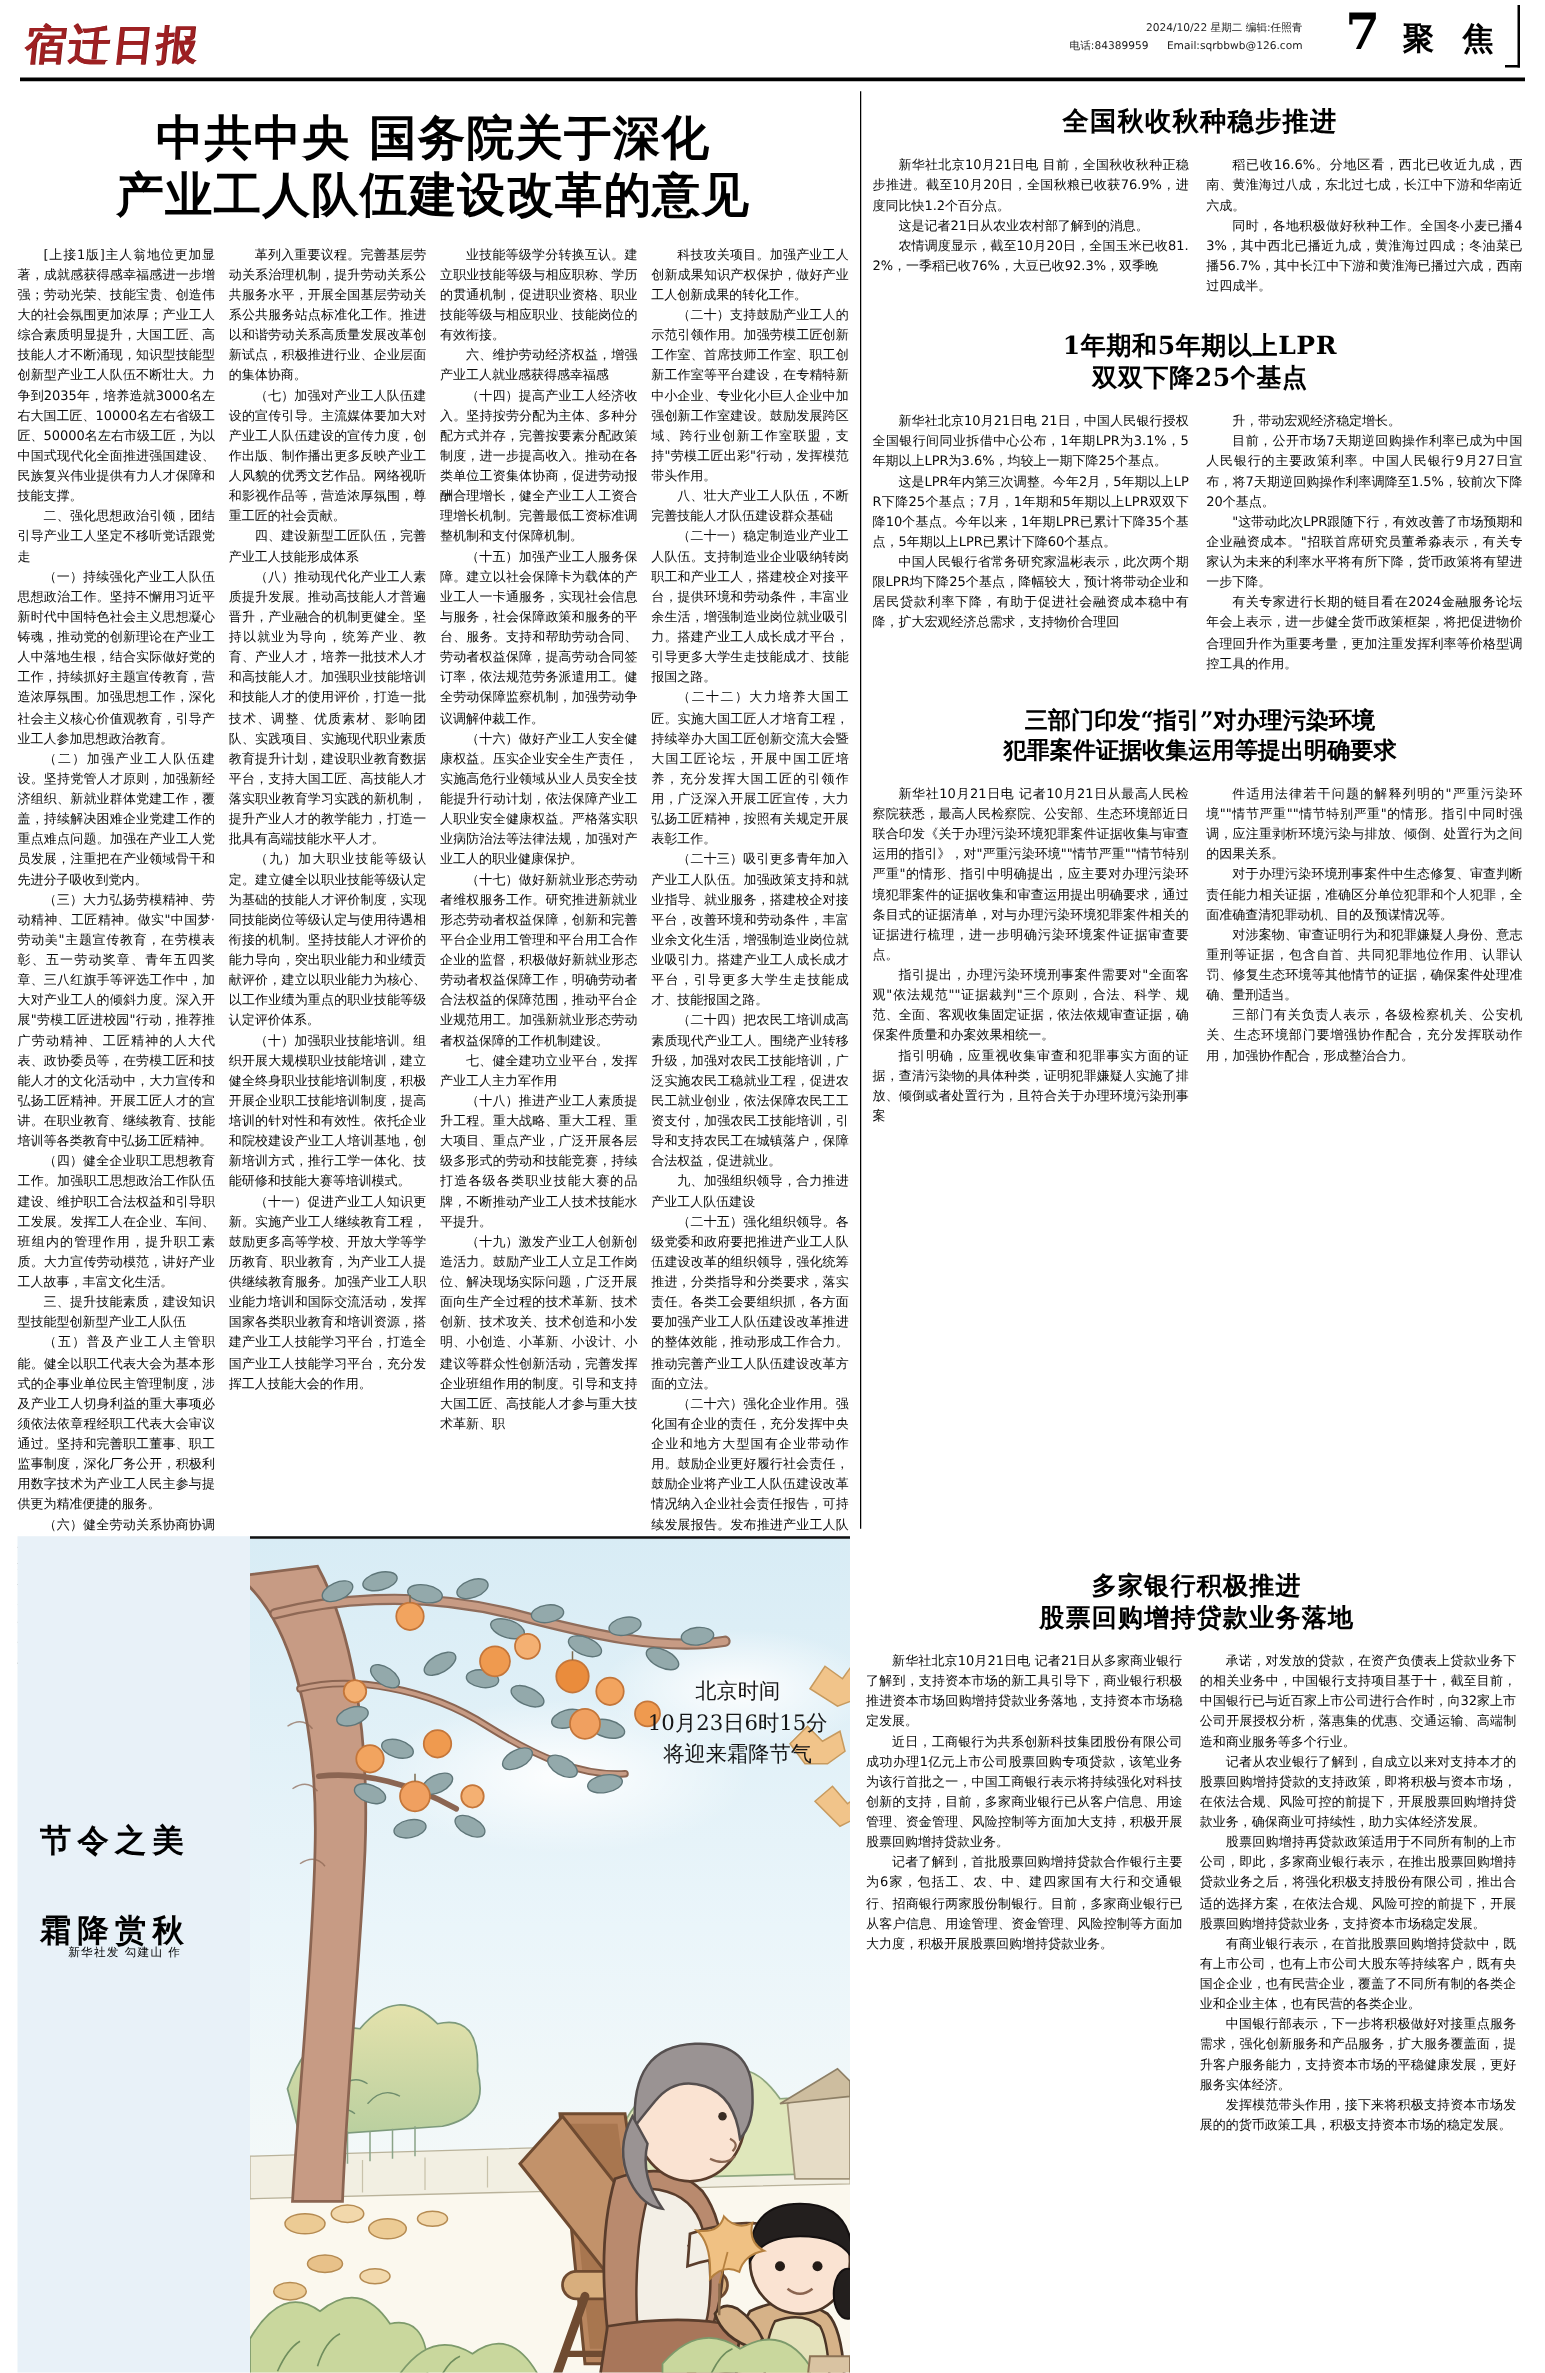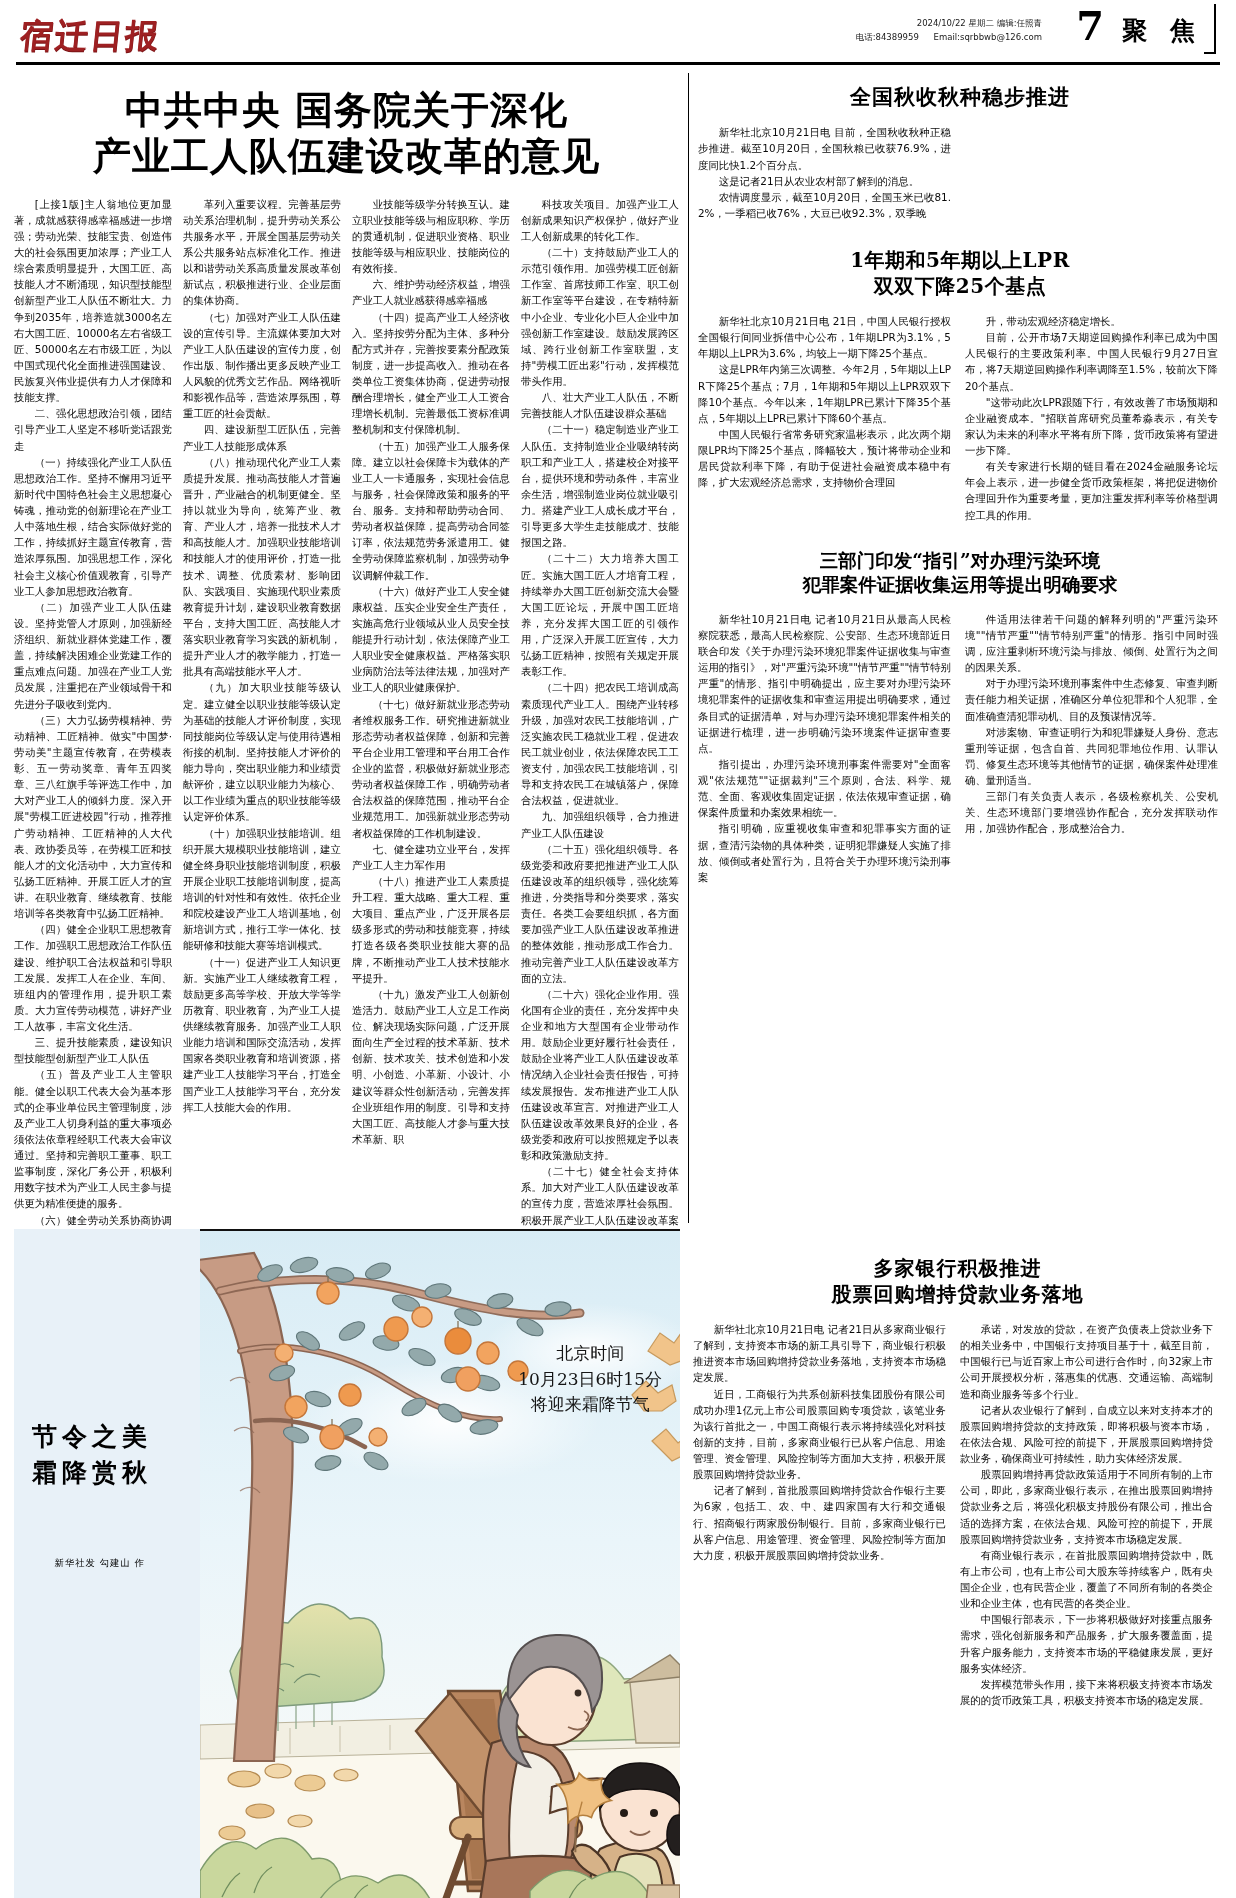--- a/index.html
+++ b/index.html
@@ -88,21 +88,21 @@
   .bottom{
     position:relative;margin-top:6px;height:690px;
     display:flex;
   }
   .illo-wrap{width:666px;position:relative;background:#e8f1f8;}
   .illo-title{
     position:absolute;left:18px;top:190px;z-index:5;
     font-family:"DejaVu Serif","Liberation Serif",serif;
     font-weight:bold;font-size:25px;line-height:1.45;letter-spacing:5px;
   }
-  .illo-title span{display:block;}
+  .illo-title span{display:block;margin-top:36px;}
   .illo-caption{
     position:absolute;left:22px;top:310px;width:158px;z-index:5;
     font-size:9.3px;line-height:1.72;text-align:justify;
     font-family:"DejaVu Serif","Liberation Serif",serif;
     word-break:break-all;
   }
   .illo-caption .credit{margin-top:16px;text-indent:2em;letter-spacing:1px;}
 
   .illo-frame{
     position:absolute;left:186px;top:0;width:480px;height:690px;
@@ -182,20 +182,21 @@
             <p>七、健全建功立业平台，发挥产业工人主力军作用</p>
             <p>（十八）推进产业工人素质提升工程。重大战略、重大工程、重大项目、重点产业，广泛开展各层级多形式的劳动和技能竞赛，持续打造各级各类职业技能大赛的品牌，不断推动产业工人技术技能水平提升。</p>
             <p>（十九）激发产业工人创新创造活力。鼓励产业工人立足工作岗位、解决现场实际问题，广泛开展面向生产全过程的技术革新、技术创新、技术攻关、技术创造和小发明、小创造、小革新、小设计、小建议等群众性创新活动，完善发挥企业班组作用的制度。引导和支持大国工匠、高技能人才参与重大技术革新、职</p>
           </div>
         <div class="col">
             <p>科技攻关项目。加强产业工人创新成果知识产权保护，做好产业工人创新成果的转化工作。</p>
             <p>（二十）支持鼓励产业工人的示范引领作用。加强劳模工匠创新工作室、首席技师工作室、职工创新工作室等平台建设，在专精特新中小企业、专业化小巨人企业中加强创新工作室建设。鼓励发展跨区域、跨行业创新工作室联盟，支持"劳模工匠出彩"行动，发挥模范带头作用。</p>
             <p>八、壮大产业工人队伍，不断完善技能人才队伍建设群众基础</p>
             <p>（二十一）稳定制造业产业工人队伍。支持制造业企业吸纳转岗职工和产业工人，搭建校企对接平台，提供环境和劳动条件，丰富业余生活，增强制造业岗位就业吸引力。搭建产业工人成长成才平台，引导更多大学生走技能成才、技能报国之路。</p>
             <p>（二十二）大力培养大国工匠。实施大国工匠人才培育工程，持续举办大国工匠创新交流大会暨大国工匠论坛，开展中国工匠培养，充分发挥大国工匠的引领作用，广泛深入开展工匠宣传，大力弘扬工匠精神，按照有关规定开展表彰工作。</p>
+            <p>（二十三）吸引更多青年加入产业工人队伍。加强政策支持和就业指导、就业服务，搭建校企对接平台，改善环境和劳动条件，丰富业余文化生活，增强制造业岗位就业吸引力。搭建产业工人成长成才平台，引导更多大学生走技能成才、技能报国之路。</p>
             <p>（二十四）把农民工培训成高素质现代产业工人。围绕产业转移升级，加强对农民工技能培训，广泛实施农民工稳就业工程，促进农民工就业创业，依法保障农民工工资支付，加强农民工技能培训，引导和支持农民工在城镇落户，保障合法权益，促进就业。</p>
             <p>九、加强组织领导，合力推进产业工人队伍建设</p>
             <p>（二十五）强化组织领导。各级党委和政府要把推进产业工人队伍建设改革的组织领导，强化统筹推进，分类指导和分类要求，落实责任。各类工会要组织抓，各方面要加强产业工人队伍建设改革推进的整体效能，推动形成工作合力。推动完善产业工人队伍建设改革方面的立法。</p>
             <p>（二十六）强化企业作用。强化国有企业的责任，充分发挥中央企业和地方大型国有企业带动作用。鼓励企业更好履行社会责任，鼓励企业将产业工人队伍建设改革情况纳入企业社会责任报告，可持续发展报告。发布推进产业工人队伍建设改革宣言。对推进产业工人队伍建设改革效果良好的企业，各级党委和政府可以按照规定予以表彰和政策激励支持。</p>
             <p>（二十七）健全社会支持体系。加大对产业工人队伍建设改革的宣传力度，营造浓厚社会氛围。积极开展产业工人队伍建设改革案例的挖掘与推广，加强产业工人队伍建设改革理论研究。</p>
           <div class="end-mark">[新华社北京10月21日电]</div>
         </div>
       </div>
     </div>
 
@@ -205,20 +206,24 @@
 
       <div>
         <div class="rh h1">
           <span>全国秋收秋种稳步推进</span>
         </div>
         <div class="cols right-cols">
           <div class="col">
               <p>新华社北京10月21日电 目前，全国秋收秋种正稳步推进。截至10月20日，全国秋粮已收获76.9%，进度同比快1.2个百分点。</p>
               <p>这是记者21日从农业农村部了解到的消息。</p>
               <p>农情调度显示，截至10月20日，全国玉米已收81.2%，一季稻已收76%，大豆已收92.3%，双季晚</p>
+            </div>
+          <div class="col">
+              <p>稻已收16.6%。分地区看，西北已收近九成，西南、黄淮海过八成，东北过七成，长江中下游和华南近六成。</p>
+              <p>同时，各地积极做好秋种工作。全国冬小麦已播43%，其中西北已播近九成，黄淮海过四成；冬油菜已播56.7%，其中长江中下游和黄淮海已播过六成，西南过四成半。</p>
             </div>
         </div>
       </div>
 
       <div>
         <div class="rh h2">
           <span>1年期和5年期以上LPR</span>
           <span>双双下降25个基点</span>
         </div>
         <div class="cols right-cols">

